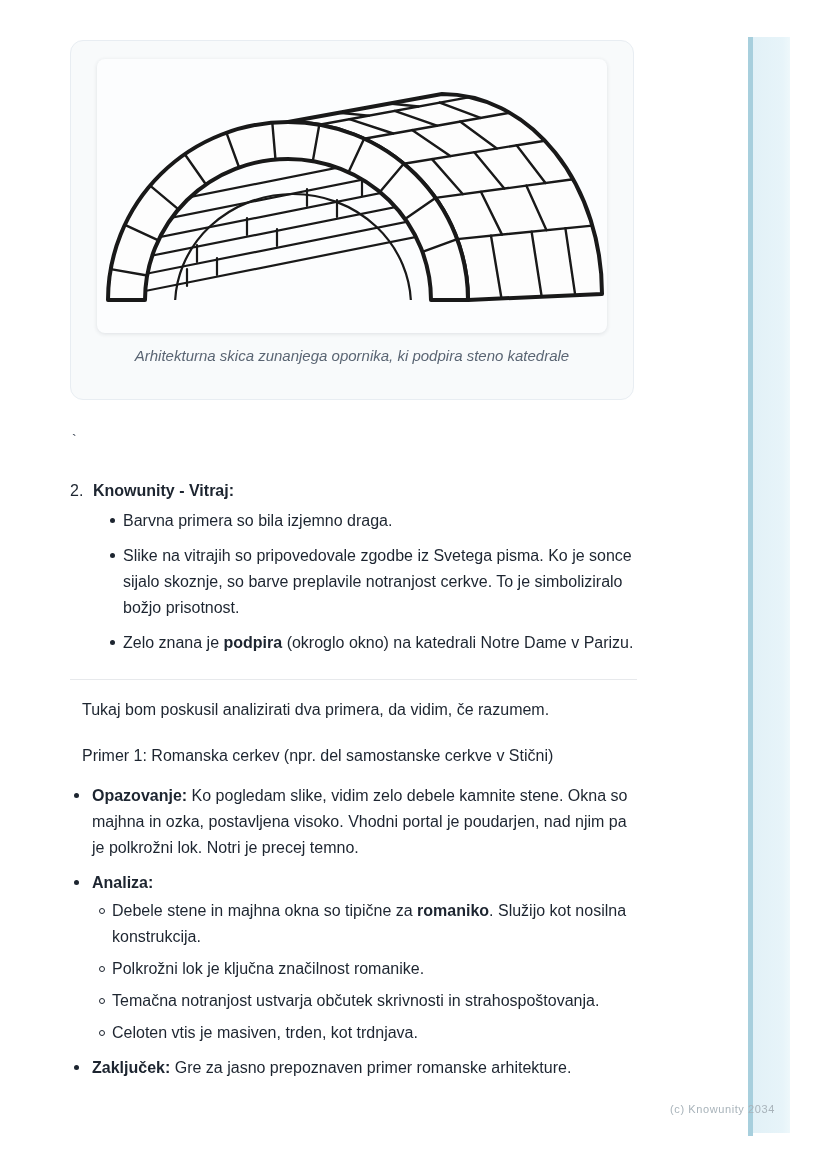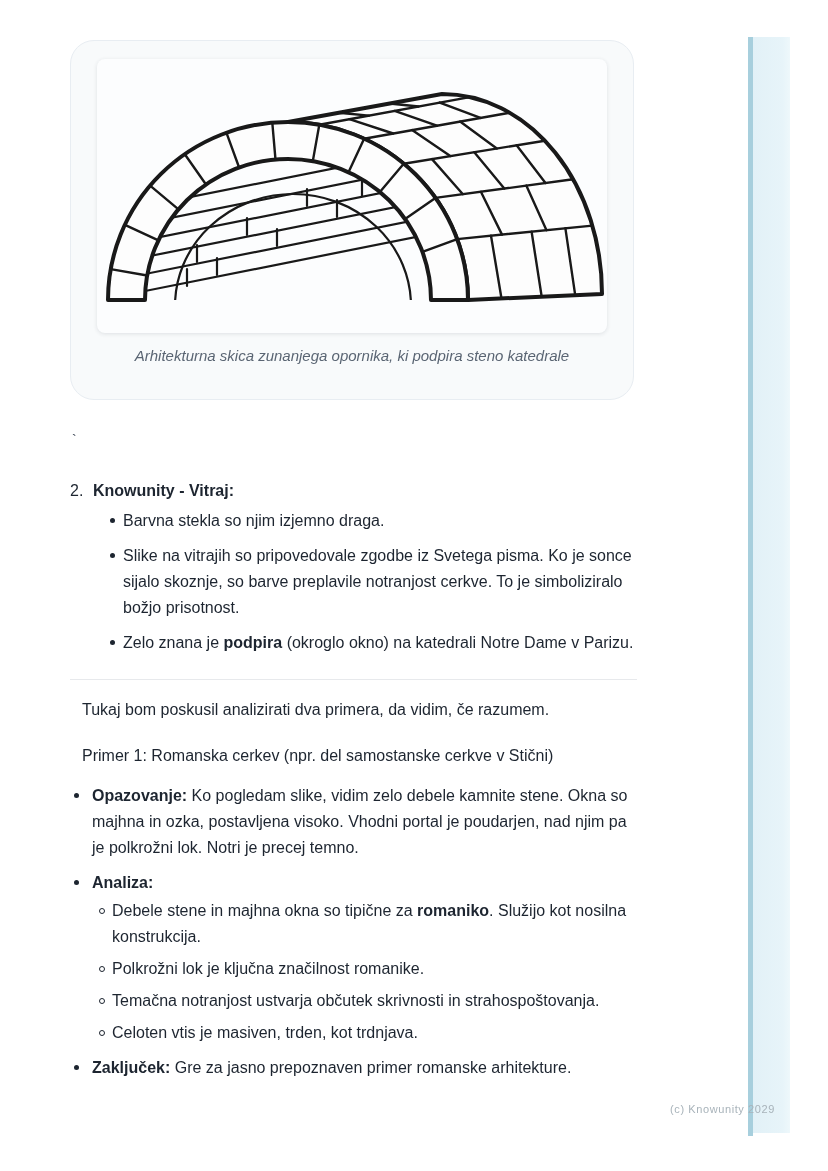--- a/index.html
+++ b/index.html
@@ -2,21 +2,21 @@
 <html><head>
 <meta charset="utf-8">
 <style>
   html,body{margin:0;padding:0;background:#ffffff;}
   body{font-family:"Liberation Sans","DejaVu Sans",sans-serif;color:#1d2530;}
   .page{position:relative;width:828px;height:1171px;background:#fff;overflow:hidden;}
 
   
   .figure-card{
     position:absolute;left:70px;top:40px;width:564px;height:360px;
-    box-sizing:border-box;background:#f8fafb;border:1px solid #e8edf2;border-radius:24px;
+    box-sizing:border-box;background:#f8fafb;border:1px solid #e8edf2;border-radius:13px;
     padding:18px 26px 0 26px;
   }
   .figure-panel{
     width:510px;height:274px;background:#fcfdfe;border-radius:8px;
     box-shadow:0 1px 4px rgba(30,41,59,.12);overflow:hidden;
   }
   .figure-panel svg{display:block;width:100%;height:100%;}
   .figure-caption{
     margin-top:14px;text-align:center;font-style:italic;font-size:15px;line-height:18px;color:#5a6573;
   }
@@ -134,21 +134,21 @@
   </div>
 
   <div class="col">
     <div class="stray">`</div>
 
     <div class="numbered">
       <span class="num">2.</span>
       <div class="num-content">
         <div class="num-title">Knowunity - Vitraj:</div>
         <ul class="vitraj">
-            <li><span class="marker dot"></span><span class="li-text"><span>Barvna stekla so njim izjemno draga.</span></span></li>
+            <li><span class="marker dot"></span><span class="li-text"><span>Barvna primera so bila izjemno draga.</span></span></li>
             <li><span class="marker dot"></span><span class="li-text"><span>Slike na vitrajih so pripovedovale zgodbe iz Svetega pisma. Ko je sonce sijalo skoznje, so barve preplavile notranjost cerkve. To je simboliziralo božjo prisotnost.</span></span></li>
             <li><span class="marker dot"></span><span class="li-text"><span>Zelo znana je </span><b>podpira</b><span> (okroglo okno) na katedrali Notre Dame v Parizu.</span></span></li>
           </ul>
       </div>
     </div>
 
     <hr class="divider">
 
     <p class="intro">Tukaj bom poskusil analizirati dva primera, da vidim, če razumem.</p>
     <p class="example-title">Primer 1: Romanska cerkev (npr. del samostanske cerkve v Stični)</p>
@@ -161,14 +161,14 @@
             <li><span class="marker circ"></span><span class="li-text"><span>Temačna notranjost ustvarja občutek skrivnosti in strahospoštovanja.</span></span></li>
             <li><span class="marker circ"></span><span class="li-text"><span>Celoten vtis je masiven, trden, kot trdnjava.</span></span></li>
           </ul></li>
         <li><span class="marker dot"></span><span class="li-text"><b>Zaključek:</b><span> Gre za jasno prepoznaven primer romanske arhitekture.</span></span></li>
       </ul>
   </div>
 
   <div class="side-strip"></div>
   <div class="side-strip-line"></div>
 
-  <div class="watermark">(c) Knowunity 2029</div>
+  <div class="watermark">(c) Knowunity 2034</div>
 </div>
 
 </body></html>

